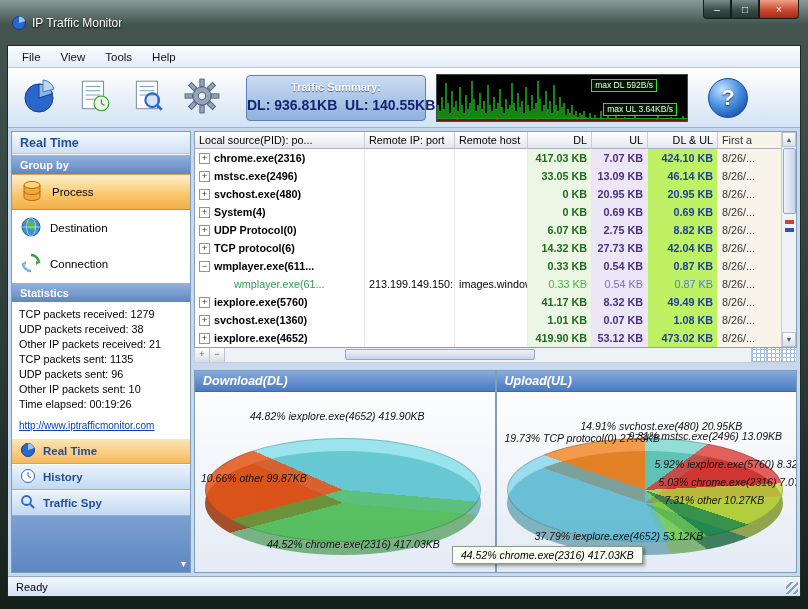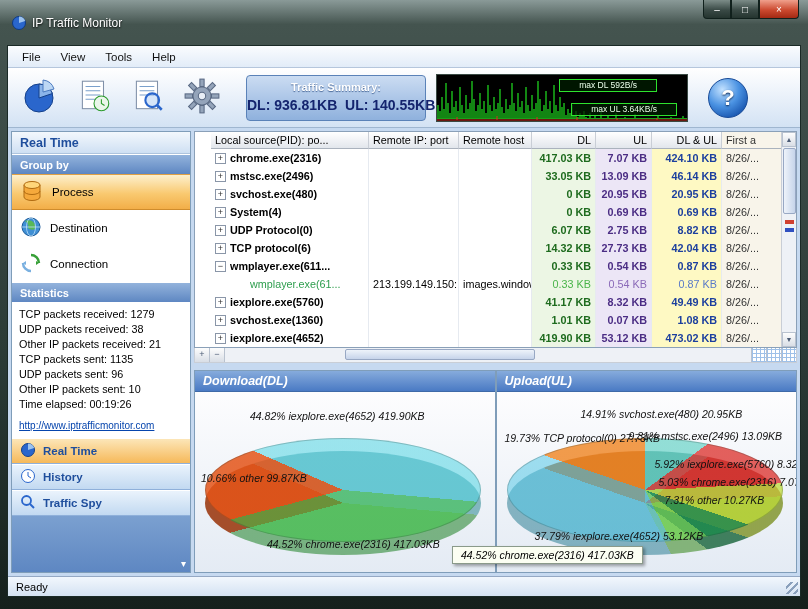--- a/index.html
+++ b/index.html
@@ -30,21 +30,21 @@
   
   .toolbar { height: 60px; background: linear-gradient(180deg, #ffffff, #d3e2f4); border-bottom: 1px solid #9fb6d0;
     display: flex; align-items: center; padding: 0 8px; gap: 6px; }
   .tbtn { width: 48px; height: 50px; border: none; background: transparent; display: flex; align-items: center; justify-content: center; cursor: default; }
   .summary { width: 180px; height: 46px; margin-left: 14px; border: 1px solid #5a82b8; border-radius: 4px;
     background: linear-gradient(180deg, #cbdcf2, #8fb1dd); text-align: center; padding-top: 5px; }
   .sum-title { font-size: 11px; font-weight: bold; color: #fff; text-shadow: 0 1px 1px #4a6a9a; }
   .sum-vals { font-size: 14px; font-weight: bold; color: #14246e; margin-top: 4px; white-space: pre; }
   .graph { width: 252px; height: 48px; background: #000; border: 1px solid #3a4a44; position: relative; margin-left: 4px; }
   .glabel { position: absolute; font-size: 8.5px; color: #eaffea; border: 1px solid #2ee22e;
-    background: rgba(0, 30, 0, 0.75); padding: 0 19px; line-height: 11px; white-space: nowrap; }
+    background: rgba(0, 30, 0, 0.75); padding: 0 3px; line-height: 11px; white-space: nowrap; }
   .gdl { right: 30px; top: 4px; }
   .gul { right: 10px; bottom: 5px; }
   .help-btn { width: 40px; height: 40px; margin-left: 14px; border-radius: 50%; border: 1px solid #174a98;
     background: radial-gradient(circle at 35% 28%, #c2e1ff, #4a92e2 45%, #1a57b0 80%, #123f86);
     color: #fff; font-size: 22px; font-weight: bold; display: flex; align-items: center; justify-content: center;
     text-shadow: 0 1px 2px #0a2a5a; cursor: default; }
 
   
   .main { flex: 1; display: flex; gap: 3px; padding: 3px; overflow: hidden; }
 
@@ -70,26 +70,26 @@
   
   .content { flex: 1; display: flex; flex-direction: column; overflow: hidden; }
   .grid-wrap { display: flex; border: 1px solid #8aa0b8; background: #fff; }
   .grid-main { flex: 1; overflow: hidden; }
   .grid-header { height: 17px; display: flex; }
   .hc { background: linear-gradient(180deg, #ffffff, #e2e6ec); border-right: 1px solid #c9ced6; border-bottom: 1px solid #aab2bd;
     font-size: 10.8px; line-height: 16px; padding: 0 4px; color: #000; white-space: nowrap; overflow: hidden; cursor: default; }
   .grid-body { height: 198px; overflow: hidden; background: #fff; }
   .trow { height: 18px; display: flex; }
   .tc { font-size: 10.8px; line-height: 18px; padding: 0 4px; border-right: 1px solid #e6eaf0; white-space: nowrap; overflow: hidden; }
-  .c-name { width: 158px; display: flex; align-items: center; gap: 4px; margin-left: 16px; }
+  .c-name { width: 170px; display: flex; align-items: center; gap: 4px; }
   .c-rip { width: 90px; }
   .c-rhost { width: 73px; }
   .c-dl  { width: 64px; text-align: right; background: #ecf6e4; color: #1e6b1e; }
   .c-ul  { width: 56px; text-align: right; background: #ece6f6; color: #4b2d84; }
-  .c-dlul{ width: 70px; text-align: right; background: #fef9c3; color: #1c3f9e; }
+  .c-dlul{ width: 70px; text-align: right; background: #bef264; color: #1c3f9e; }
   .c-first { flex: 1; background: #f8f4ea; color: #333; border-right: none; }
   .hc.c-dl, .hc.c-ul, .hc.c-dlul { background: linear-gradient(180deg, #ffffff, #e2e6ec); color: #000; }
   .trow:not(.child) .nm, .trow:not(.child) .c-dl, .trow:not(.child) .c-ul, .trow:not(.child) .c-dlul { font-weight: bold; }
   .child .nm { color: #2e9e4e; }
   .child .c-dl { color: #4ab44a; } .child .c-ul { color: #8a6ab8; } .child .c-dlul { color: #5a7ac8; }
   .child .c-name { padding-left: 24px; }
   .exp { width: 11px; height: 11px; border: 1px solid #8a96a8; background: #fff; font-size: 9px; line-height: 9px;
     text-align: center; flex: 0 0 11px; color: #333; cursor: default; }
   .nm { overflow: hidden; white-space: nowrap; }
 
@@ -491,21 +491,21 @@
               <div class="plabel" style="left:6px; top:80px">10.66% other 99.87KB</div>
               <div class="plabel" style="left:72px; top:146px">44.52% chrome.exe(2316) 417.03KB</div>
             </div>
           </div>
 
           <div class="chart-panel">
             <div class="chart-head">Upload(UL)</div>
             <div class="chart-body">
               <div class="pie-depth pie-layer" style="background: conic-gradient(rgba(80, 205, 190, 0.6) 0%, rgba(80, 205, 190, 0.6) 14.91%, rgba(220, 45, 40, 0.75) 14.91%, rgba(220, 45, 40, 0.75) 24.22%, rgba(190, 220, 55, 0.75) 24.22%, rgba(190, 220, 55, 0.75) 30.14%, rgba(25, 140, 75, 0.75) 30.14%, rgba(25, 140, 75, 0.75) 35.17%, rgba(115, 222, 80, 0.6) 35.17%, rgba(115, 222, 80, 0.6) 42.48%, rgba(85, 200, 230, 0.55) 42.48%, rgba(85, 200, 230, 0.55) 80.27%, rgba(240, 132, 32, 0.8) 80.27%, rgba(240, 132, 32, 0.8) 100%);"></div>
               <div class="pie-top pie-layer" style="background: conic-gradient(rgba(80, 205, 190, 0.6) 0%, rgba(80, 205, 190, 0.6) 14.91%, rgba(220, 45, 40, 0.75) 14.91%, rgba(220, 45, 40, 0.75) 24.22%, rgba(190, 220, 55, 0.75) 24.22%, rgba(190, 220, 55, 0.75) 30.14%, rgba(25, 140, 75, 0.75) 30.14%, rgba(25, 140, 75, 0.75) 35.17%, rgba(115, 222, 80, 0.6) 35.17%, rgba(115, 222, 80, 0.6) 42.48%, rgba(85, 200, 230, 0.55) 42.48%, rgba(85, 200, 230, 0.55) 80.27%, rgba(240, 132, 32, 0.8) 80.27%, rgba(240, 132, 32, 0.8) 100%);"></div>
-              <div class="plabel" style="left:84px; top:16px">14.91% svchost.exe(480) 20.95KB</div>
+              <div class="plabel" style="left:84px; top:28px">14.91% svchost.exe(480) 20.95KB</div>
               <div class="plabel" style="left:8px; top:40px">19.73% TCP protocol(0) 27.73KB</div>
               <div class="plabel" style="left:132px; top:38px">9.31% mstsc.exe(2496) 13.09KB</div>
               <div class="plabel" style="left:158px; top:66px">5.92% iexplore.exe(5760) 8.32KB</div>
               <div class="plabel" style="left:162px; top:84px">5.03% chrome.exe(2316) 7.07KB</div>
               <div class="plabel" style="left:168px; top:102px">7.31% other 10.27KB</div>
               <div class="plabel" style="left:38px; top:138px">37.79% iexplore.exe(4652) 53.12KB</div>
             </div>
           </div>
 
           <div class="tooltip">44.52% chrome.exe(2316) 417.03KB</div>

